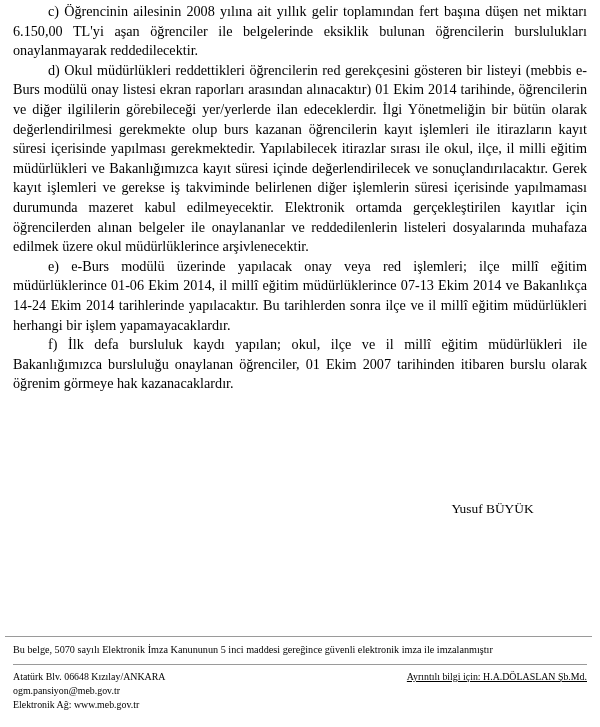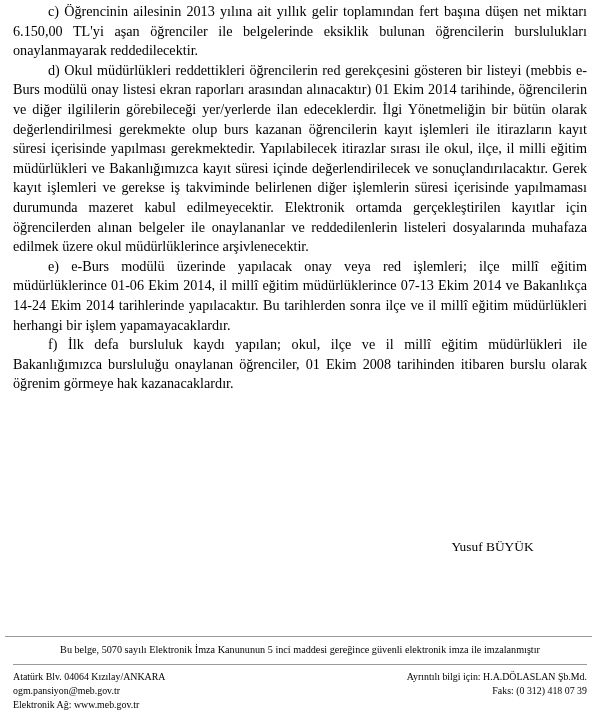--- a/index.html
+++ b/index.html
@@ -43,21 +43,21 @@
     line-height: 19.6px;
     letter-spacing: 0px;
     word-spacing: 0px;
     hyphens: none;
   }
 
   
   .signature {
     position: absolute;
     left: 400px;
-    top: 536px;
+    top: 498px;
     width: 185px;
     text-align: center;
     font-size: 13.4px;
     line-height: 21px;
   }
   .signature .sig-line { display: block; white-space: nowrap; }
 
   
   .rule {
     position: absolute;
@@ -70,65 +70,63 @@
   .rule-mid   { left: 13px; top: 664px; width: 574px; }
 
   .esign {
     position: absolute;
     left: 13px;
     top: 643px;
     width: 574px;
     font-size: 10.2px;
     line-height: 14px;
     white-space: nowrap;
-    text-align: center;
   }
 
   .footer {
     position: absolute;
     left: 13px;
     top: 670px;
     width: 574px;
     display: flex;
     justify-content: space-between;
     align-items: flex-start;
     font-size: 9.9px;
     line-height: 14.2px;
   }
   .footer-col span { display: block; white-space: nowrap; }
   .footer-left  { text-align: left; }
-  .footer-right { text-align: right; }
+  .footer-right { text-align: right; text-decoration: underline; }
 </style>
 </head>
 <body>
 
 <div class="page">
 
   <div class="body-block">
-    <p class="para">c) Öğrencinin ailesinin 2013 yılına ait yıllık gelir toplamından fert başına düşen net miktarı 6.150,00 TL'yi aşan öğrenciler ile belgelerinde eksiklik bulunan öğrencilerin bursluluk­ları onaylanmayarak reddedilecektir.</p>
+    <p class="para">c) Öğrencinin ailesinin 2008 yılına ait yıllık gelir toplamından fert başına düşen net miktarı 6.150,00 TL'yi aşan öğrenciler ile belgelerinde eksiklik bulunan öğrencilerin bursluluk­ları onaylanmayarak reddedilecektir.</p>
     <p class="para">d) Okul müdürlükleri reddettikleri öğrencilerin red gerekçesini gösteren bir listeyi (mebbis e-Burs modülü onay listesi ekran raporları arasından alınacaktır) 01 Ekim 2014 tarihinde, öğrencilerin ve diğer ilgililerin görebileceği yer/yerlerde ilan edeceklerdir. İlgi Yönetmeliğin bir bütün olarak değerlendirilmesi gerekmekte olup burs kazanan öğrencilerin kayıt işlemleri ile itirazların kayıt süresi içerisinde yapılması gerekmektedir. Yapılabilecek itirazlar sırası ile okul, ilçe, il milli eğitim müdürlükleri ve Bakanlığımızca kayıt süresi içinde değerlendirilecek ve sonuçlandırılacaktır. Gerek kayıt işlemleri ve gerekse iş takviminde belirlenen diğer işlemlerin süresi içerisinde yapılmaması durumunda mazeret kabul edilmeyecektir. Elektronik ortamda gerçekleştirilen kayıtlar için öğrencilerden alınan belgeler ile onaylananlar ve reddedilenlerin listeleri dosyalarında muhafaza edilmek üzere okul müdürlüklerince arşivlenecektir.</p>
     <p class="para">e) e-Burs modülü üzerinde yapılacak onay veya red işlemleri; ilçe millî eğitim müdürlüklerince 01-06 Ekim 2014, il millî eğitim müdürlüklerince 07-13 Ekim 2014 ve Bakanlıkça 14-24 Ekim 2014 tarihlerinde yapılacaktır. Bu tarihlerden sonra ilçe ve il millî eğitim müdürlükleri herhangi bir işlem yapamayacaklardır.</p>
-    <p class="para">f) İlk defa bursluluk kaydı yapılan; okul, ilçe ve il millî eğitim müdürlükleri ile Bakanlığımızca bursluluğu onaylanan öğrenciler, 01 Ekim 2008 tarihinden itibaren burslu olarak öğrenim görmeye hak kazanacaklardır.</p>
+    <p class="para">f) İlk defa bursluluk kaydı yapılan; okul, ilçe ve il millî eğitim müdürlükleri ile Bakanlığımızca bursluluğu onaylanan öğrenciler, 01 Ekim 2007 tarihinden itibaren burslu olarak öğrenim görmeye hak kazanacaklardır.</p>
   </div>
 
   <div class="signature">
     <span class="sig-line">Yusuf BÜYÜK</span>
   </div>
 
   <hr class="rule rule-top">
 
   <div class="esign">Bu belge, 5070 sayılı Elektronik İmza Kanununun 5 inci maddesi gereğince güvenli elektronik imza ile imzalanmıştır</div>
 
   <hr class="rule rule-mid">
 
   <div class="footer">
     <div class="footer-col footer-left">
-      <span>Atatürk Blv.    04064 Kızılay/ANKARA</span>
+      <span>Atatürk Blv.    06648 Kızılay/ANKARA</span>
       <span>ogm.pansiyon@meb.gov.tr</span>
       <span>Elektronik Ağ: www.meb.gov.tr</span>
     </div>
     <div class="footer-col footer-right">
       <span>Ayrıntılı bilgi için: H.A.DÖLASLAN Şb.Md.</span>
-      <span>Faks: (0 312) 418 07 39</span>
     </div>
   </div>
 
 </div>
 
 </body></html>

